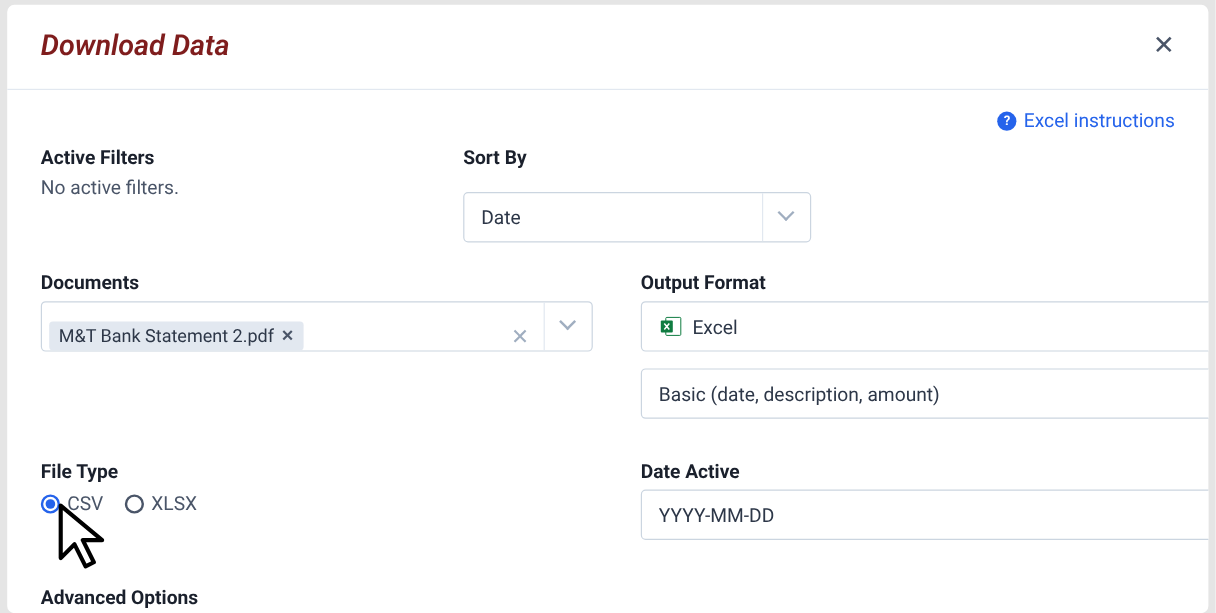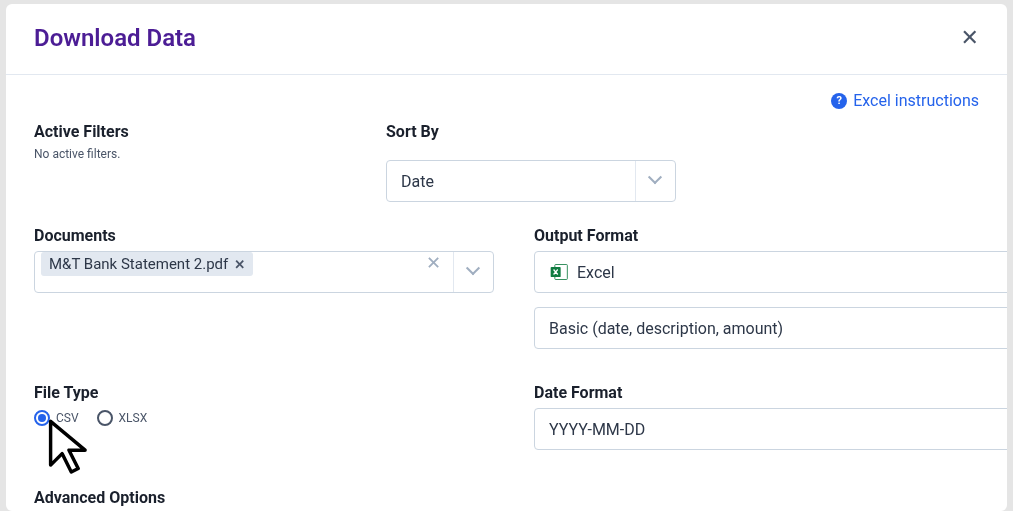--- a/index.html
+++ b/index.html
@@ -26,21 +26,22 @@
     .modal-header {
       display: flex;
       justify-content: space-between;
       align-items: center;
       padding: 20px 28px 22px 28px;
       border-bottom: 1px solid #e2e8f0;
     }
     .modal-title {
       font-size: 24px;
       font-weight: 600;
-      color: #4c1d95;
+      color: #7f1d1d;
+      font-style: italic;
     }
     .close-btn {
       font-size: 22px;
       color: #4a5568;
       cursor: pointer;
       background: none;
       border: none;
       font-weight: 400;
       line-height: 1;
     }
@@ -76,21 +77,21 @@
       column-gap: 8px;
       gap: 36px;
     }
     .field-label {
       font-size: 16px;
       font-weight: 700;
       color: #1a202c;
       margin-bottom: 6px;
     }
     .field-sub {
-      font-size: 12px;
+      font-size: 16px;
       color: #4a5568;
     }
     .select-box {
       border: 1px solid #cbd5e0;
       border-radius: 4px;
       height: 42px;
       display: flex;
       align-items: center;
       background: #fff;
       cursor: pointer;
@@ -175,21 +176,21 @@
       padding: 24px 28px 0 28px;
       display: grid;
       grid-template-columns: 480px 480px;
       column-gap: 20px;
     }
     .tag-select {
       border: 1px solid #cbd5e0;
       border-radius: 4px;
       height: 42px;
       display: flex;
-      align-items: flex-start;
+      align-items: flex-end;
       background: #fff;
       margin-top: 6px;
       padding-left: 6px;
     }
     .tag {
       background: #e2e8f0;
       border-radius: 3px;
       padding: 3px 8px;
       font-size: 15px;
       color: #2d3748;
@@ -256,21 +257,21 @@
     .radio-circle.selected {
       border-color: #2563eb;
     }
     .radio-dot {
       width: 8px;
       height: 8px;
       border-radius: 50%;
       background: #2563eb;
     }
     .radio-label {
-      font-size: 12px;
+      font-size: 16px;
       color: #4a5568;
     }
     .cursor-arrow {
       position: absolute;
       left: 40px;
       top: 415px;
       width: 46px;
       height: 60px;
       pointer-events: none;
     }
@@ -374,21 +375,21 @@
           <span class="radio-label">CSV</span>
         </label>
         <label class="radio-item">
           <span class="radio-circle"></span>
           <span class="radio-label">XLSX</span>
         </label>
       </div>
     </div>
 
     <div>
-      <div class="field-label">Date Format</div>
+      <div class="field-label">Date Active</div>
       <div class="select-full" style="width:524px;">
         <div class="select-value">YYYY-MM-DD</div>
         <div class="select-arrow">
           <span class="chevron-down"></span>
         </div>
       </div>
     </div>
   </div>
 
   <div class="advanced">Advanced Options</div>

